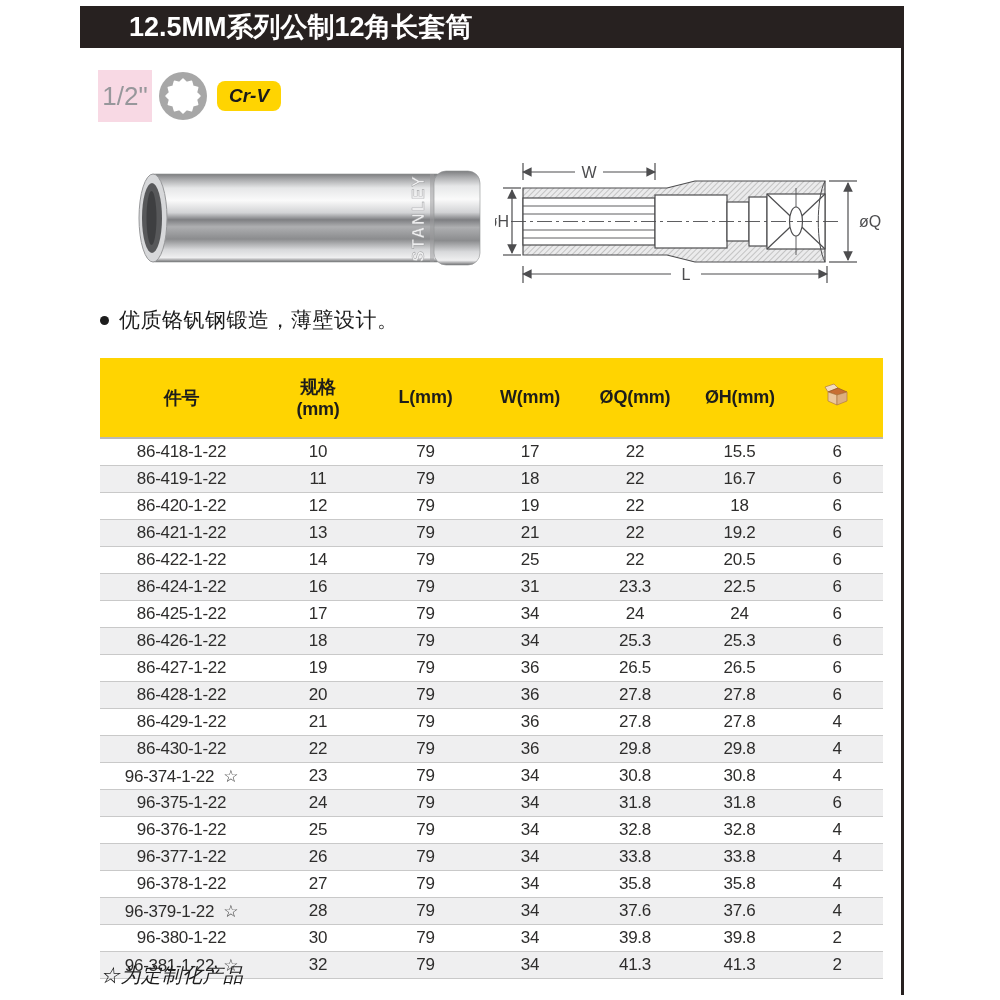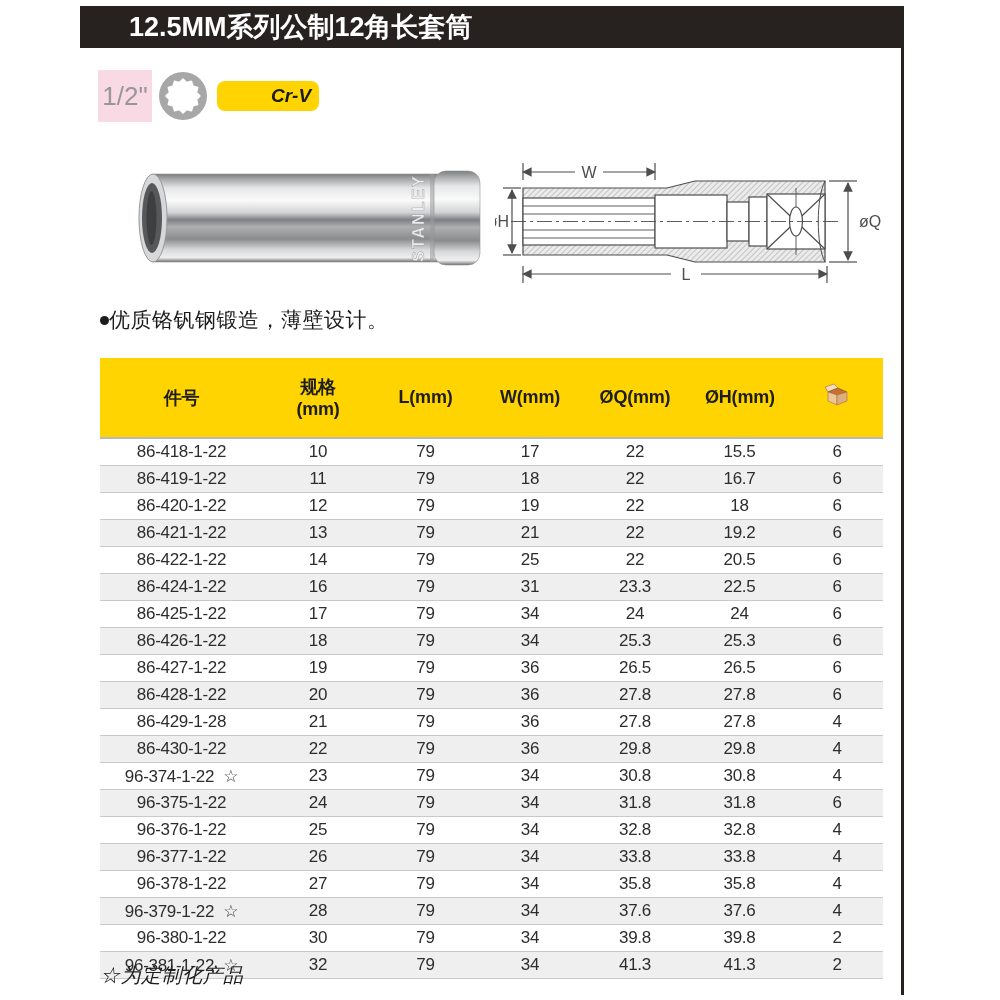--- a/index.html
+++ b/index.html
@@ -10,30 +10,30 @@
   .title-bar{position:absolute;left:80px;top:6px;width:823px;height:42px;background:#272120;
              display:flex;align-items:center;}
   .title-bar h1{margin:16px;padding-left:33px;color:#ffffff;font-size:27px;font-weight:bold;letter-spacing:0px;}
   .right-rule{position:absolute;left:901px;top:6px;width:3px;height:989px;background:#272120;}
 
   
   .badge-pink{position:absolute;left:98px;top:70px;width:54px;height:52px;background:#f8d9e4;
               display:flex;align-items:center;justify-content:center;}
   .badge-pink span{color:#97979b;font-size:26px;font-weight:500;}
   .badge-circle{position:absolute;left:157px;top:70px;width:52px;height:52px;}
-  .badge-crv{position:absolute;left:217px;top:81px;width:56px;height:30px;background:#ffd401;
-             border-radius:8px;display:flex;align-items:center;justify-content:center;padding-left:46px;}
+  .badge-crv{position:absolute;left:217px;top:81px;width:64px;height:30px;background:#ffd401;
+             border-radius:8px;display:flex;align-items:center;justify-content:center;}
   .badge-crv span{color:#1a1a1a;font-size:19px;font-weight:bold;font-style:italic;}
 
   
   .product-photo{position:absolute;left:130px;top:162px;width:354px;height:112px;}
   .tech-diagram{position:absolute;left:495px;top:150px;width:392px;height:142px;}
 
   
-  .feature{position:absolute;left:100px;top:306px;display:flex;align-items:center;}
+  .feature{position:absolute;left:100px;top:306px;display:flex;align-items:center;gap:10px;}
   .feature .dot{width:9px;height:9px;border-radius:50%;background:#1c1c1c;flex:0 0 auto;}
   .feature .txt{font-size:21px;color:#1c1c1c;font-weight:500;letter-spacing:0.5px;}
 
   
   table.spec{position:absolute;left:100px;top:358px;width:783px;border-collapse:collapse;table-layout:fixed;}
   table.spec th{background:#ffd401;height:34px;padding:17px;font-size:18px;font-weight:600;color:#1d1d1b;
                 border-bottom:2px solid #b9b9b9;text-align:center;vertical-align:middle;letter-spacing:-0.2px;}
   table.spec td{height:26px;padding:0;text-align:center;vertical-align:middle;font-size:17px;
                 letter-spacing:-0.3px;color:#2e2d2c;border-bottom:1px solid #c9c9c9;}
   table.spec tbody tr:nth-child(even){background:#efeff0;}
@@ -287,21 +287,21 @@
     <td class="c-part"><span class="part">86-428-1-22</span></td>
     <td>20</td>
     <td>79</td>
     <td>36</td>
     <td>27.8</td>
     <td>27.8</td>
     <td>6</td>
   </tr>
 
   <tr>
-    <td class="c-part"><span class="part">86-429-1-28</span></td>
+    <td class="c-part"><span class="part">86-429-1-22</span></td>
     <td>21</td>
     <td>79</td>
     <td>36</td>
     <td>27.8</td>
     <td>27.8</td>
     <td>4</td>
   </tr>
 
   <tr>
     <td class="c-part"><span class="part">86-430-1-22</span></td>

